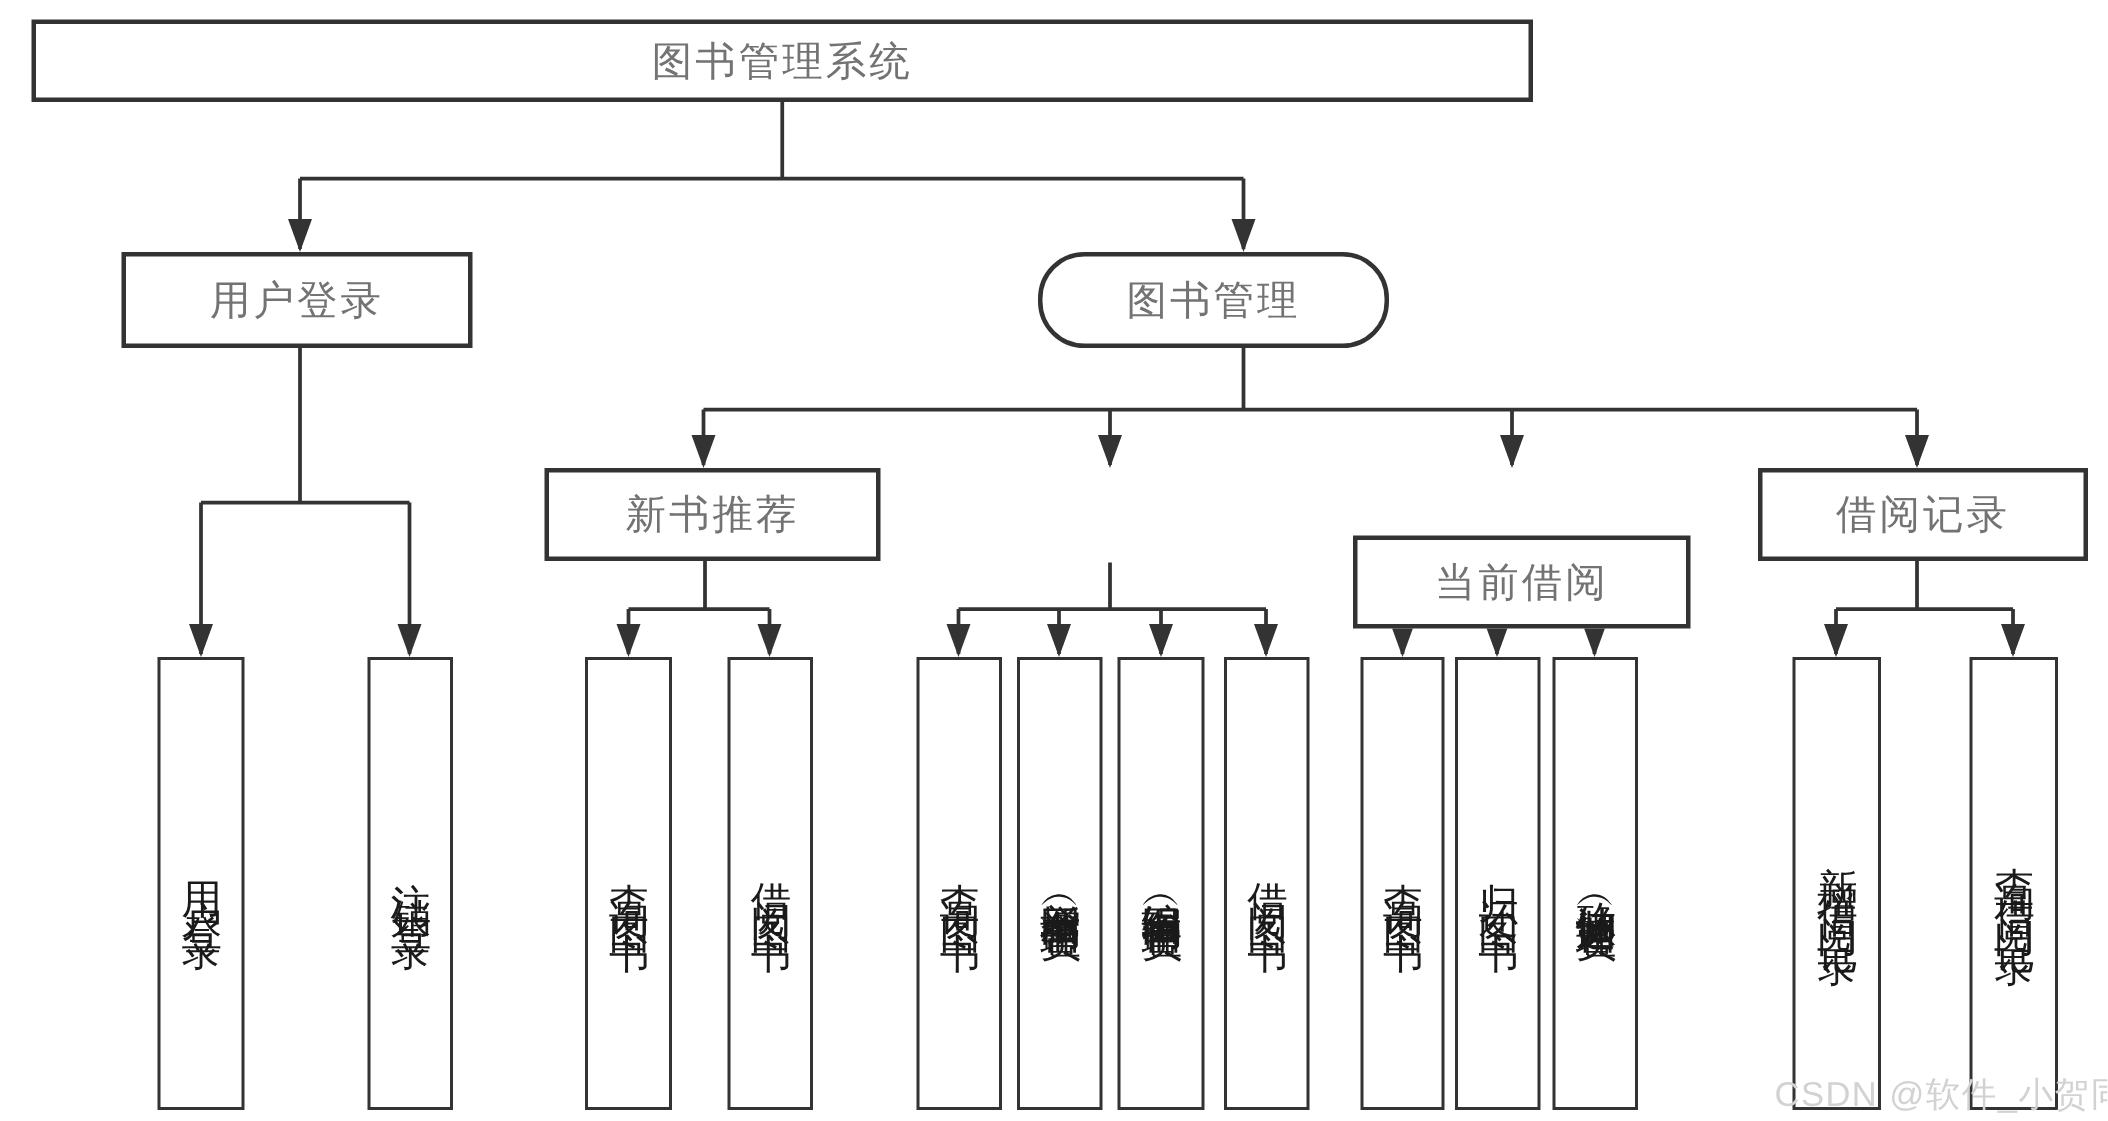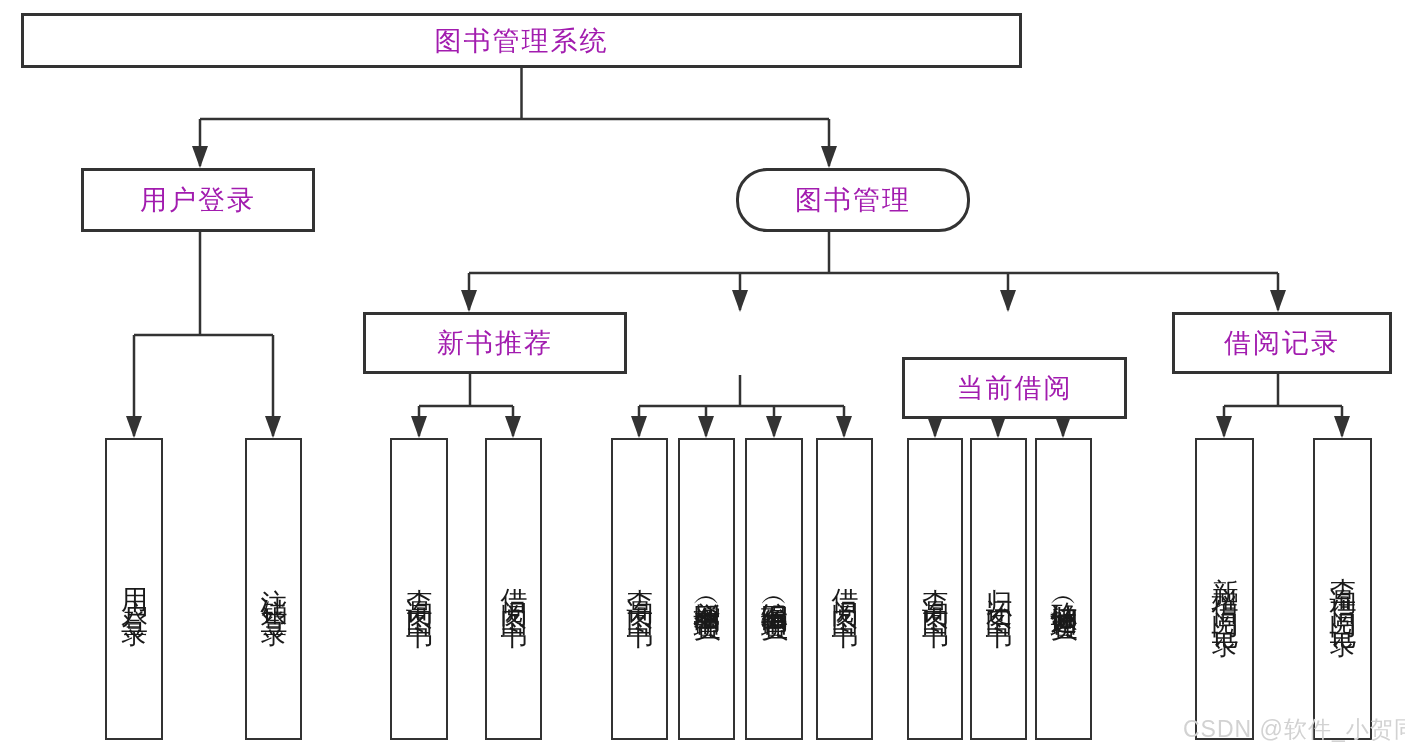--- a/index.html
+++ b/index.html
@@ -18,21 +18,21 @@
     pointer-events: none;
   }
   .node {
     position: absolute;
     background: #ffffff;
     border: 3px solid #333333;
     box-sizing: border-box;
     display: flex;
     align-items: center;
     justify-content: center;
-    color: #a21caf;
+    color: #737373;
     font-size: 27px;
     letter-spacing: 2px;
     z-index: 2;
   }
   .leaf {
     position: absolute;
     background: #ffffff;
     border: 2px solid #333333;
     box-sizing: border-box;
     display: flex;
@@ -137,25 +137,25 @@
     </g>
   </svg>
 
   <div class="node" style="left:21px; top:13px; width:1001px; height:55px;">
     <span>图书管理系统</span>
   </div>
 
   <div class="node" style="left:81px; top:168px; width:234px; height:64px;">
     <span>用户登录</span>
   </div>
-  <div class="node" style="left:736px; top:168px; width:234px; height:64px;border-radius:31px;">
+  <div class="node" style="left:692px; top:168px; width:234px; height:64px;border-radius:31px;">
     <span>图书管理</span>
   </div>
 
-  <div class="node" style="left:363px; top:312px; width:264px; height:62px;">
+  <div class="node" style="left:363px; top:312px; width:224px; height:62px;">
     <span>新书推荐</span>
   </div>
   <div class="node" style="left:902px; top:312px; width:225px; height:62px;margin-top:45px;">
     <span>当前借阅</span>
   </div>
   <div class="node" style="left:1172px; top:312px; width:220px; height:62px;">
     <span>借阅记录</span>
   </div>
 
   <div class="leaf" style="left:105px; top:438px; width:58px; height:302px;">

